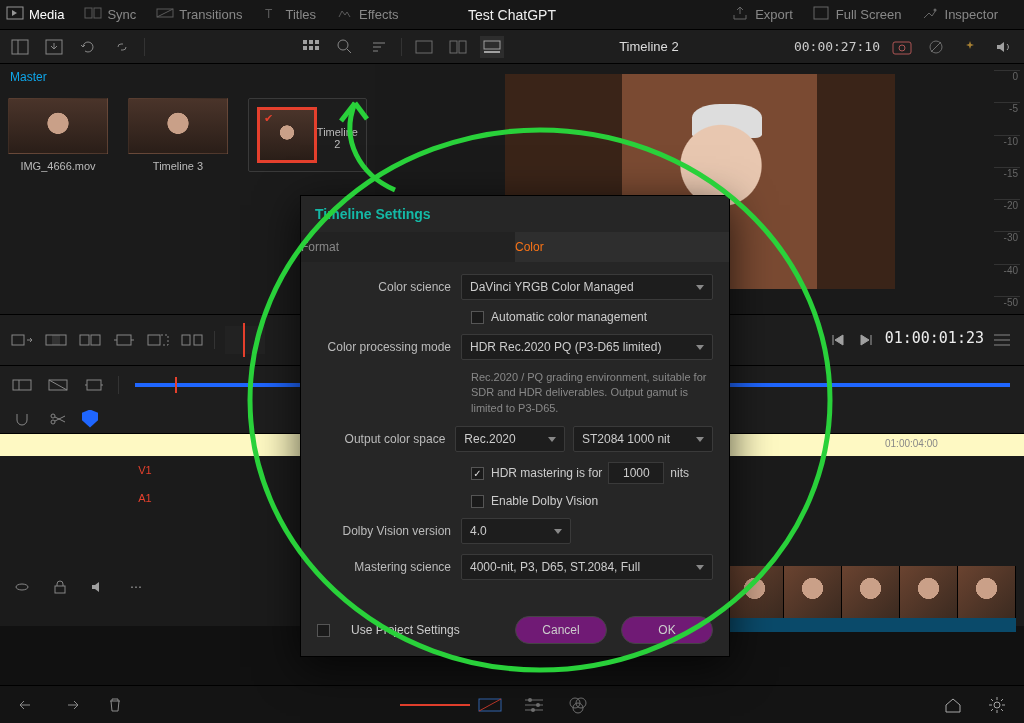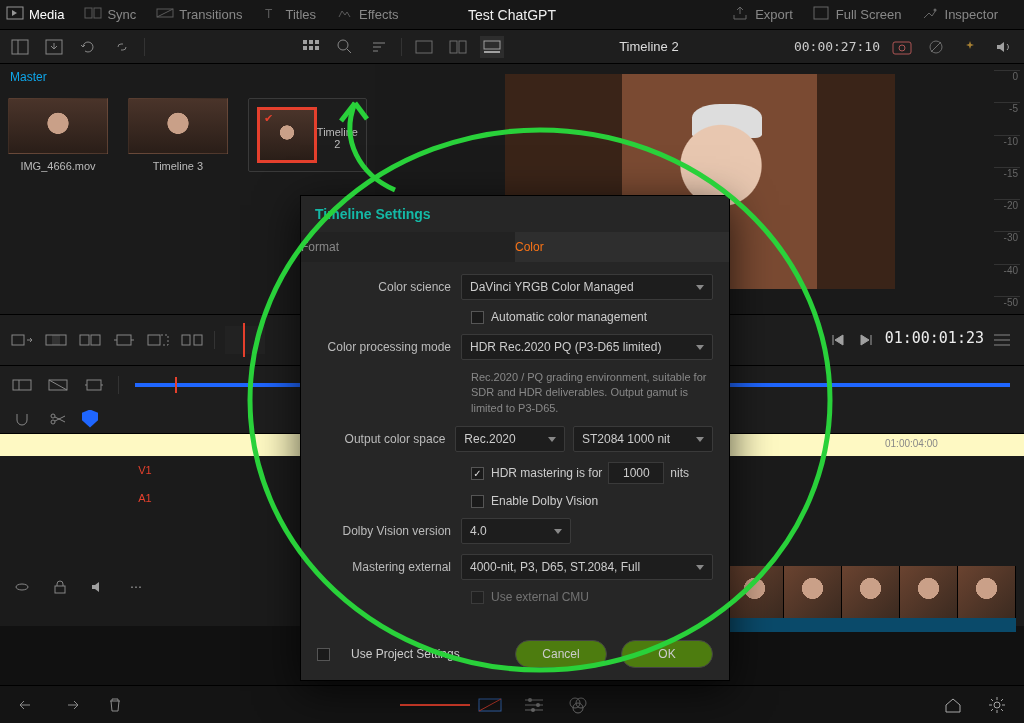--- a/index.html
+++ b/index.html
@@ -60,21 +60,21 @@
 .frow .flbl{width:144px;text-align:right;padding-right:10px;color:#bbb;}
 .sel{flex:1;background:#1d1d1d;border:1px solid #3a3a3a;padding:5px 8px;display:flex;justify-content:space-between;align-items:center;border-radius:2px;}
 .sel.small{flex:0 0 110px;}
 .chev{width:0;height:0;border-left:4px solid transparent;border-right:4px solid transparent;border-top:5px solid #888;}
 .desc{margin-left:154px;color:#888;font-size:11px;line-height:1.4;margin-bottom:10px;}
 .cb{width:13px;height:13px;border:1px solid #555;margin-right:7px;display:inline-flex;align-items:center;justify-content:center;background:#1a1a1a;}
 .cb.on::after{content:"✓";font-size:10px;color:#ddd;}
 .hspace{width:154px;}
 .input{width:56px;background:#1d1d1d;border:1px solid #3a3a3a;padding:3px 6px;text-align:center;margin:0 6px;}
 .dfooter{display:flex;align-items:center;padding:12px 16px;gap:14px;}
-.dbtn{width:92px;padding:6px 0;text-align:center;border:1px solid #444;border-radius:14px;background:#4d7c0f;}
+.dbtn{width:92px;padding:6px 0;text-align:center;border:1px solid #444;border-radius:14px;background:#701a75;}
 .bottombar{position:absolute;left:0;right:0;bottom:0;height:38px;background:#141414;border-top:1px solid #000;display:flex;align-items:center;padding:0 14px;gap:18px;}
 .bottombar .spacer{flex:1;}
 .iconbox{width:26px;height:26px;display:flex;align-items:center;justify-content:center;opacity:.8;}
 .redline{position:absolute;left:400px;top:704px;width:70px;height:2px;background:#e5402d;}
 .annot{position:absolute;pointer-events:none;}
 svg{display:block;}
 </style>
 </head>
 <body>
 
@@ -537,31 +537,26 @@
         <span>Enable Dolby Vision</span>
       </div>
     <div class="frow">
       <div class="flbl">Dolby Vision version</div>
       <div class="sel small">
           <span>4.0</span>
           <span class="chev"></span>
         </div>
     </div>
     <div class="frow">
-      <div class="flbl">Mastering external</div>
+      <div class="flbl">Mastering science</div>
       <div class="sel">
           <span>4000-nit, P3, D65, ST.2084, Full</span>
           <span class="chev"></span>
         </div>
     </div>
-    <div class="frow" style="opacity:.45">
-        <div class="hspace"></div>
-        <span class="cb"></span>
-        <span>Use external CMU</span>
-      </div>
   </div>
   <div class="dfooter">
     <span class="cb"></span>
       <span>Use Project Settings</span>
     <div style="flex:1"></div>
     <div class="dbtn">Cancel</div>
     <div class="dbtn">OK</div>
   </div>
 </div>
 

